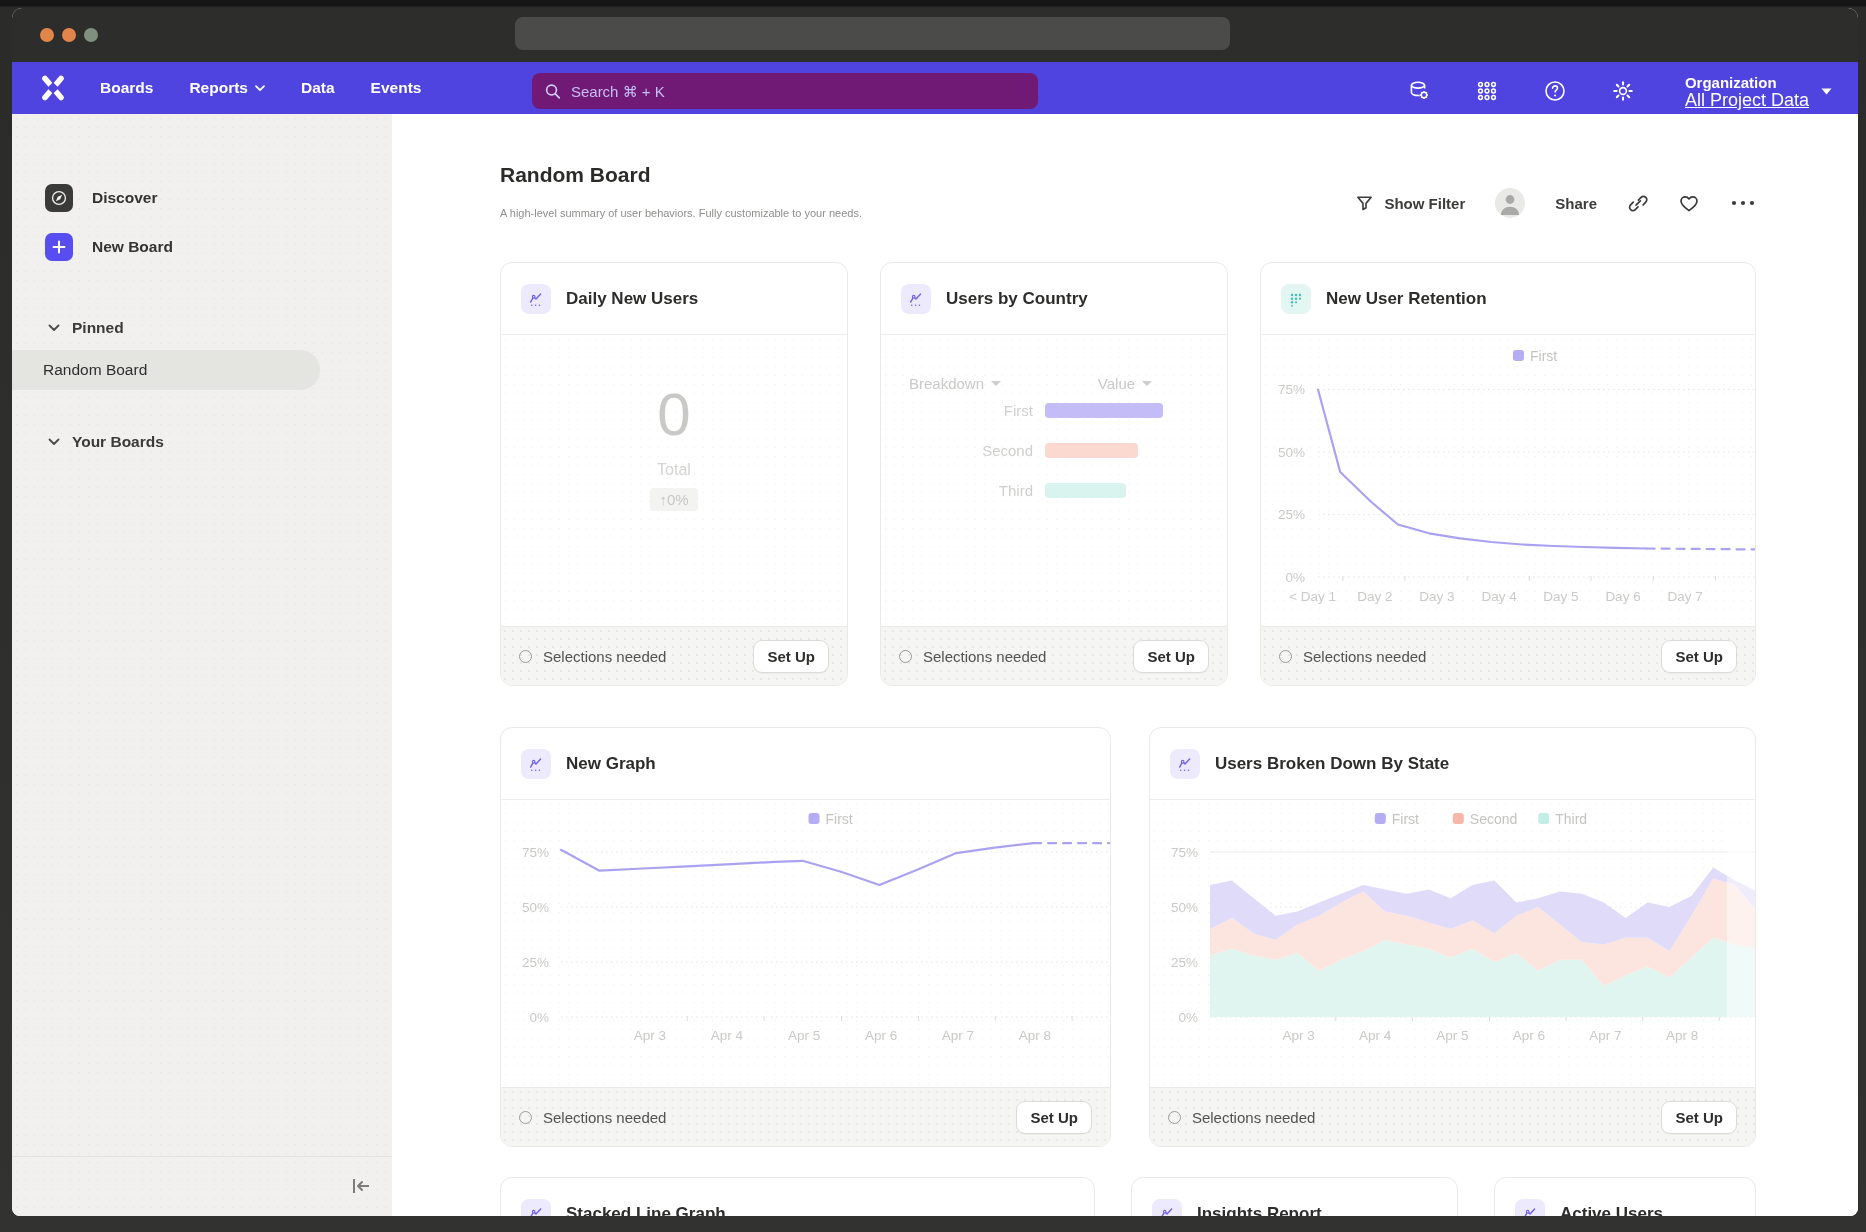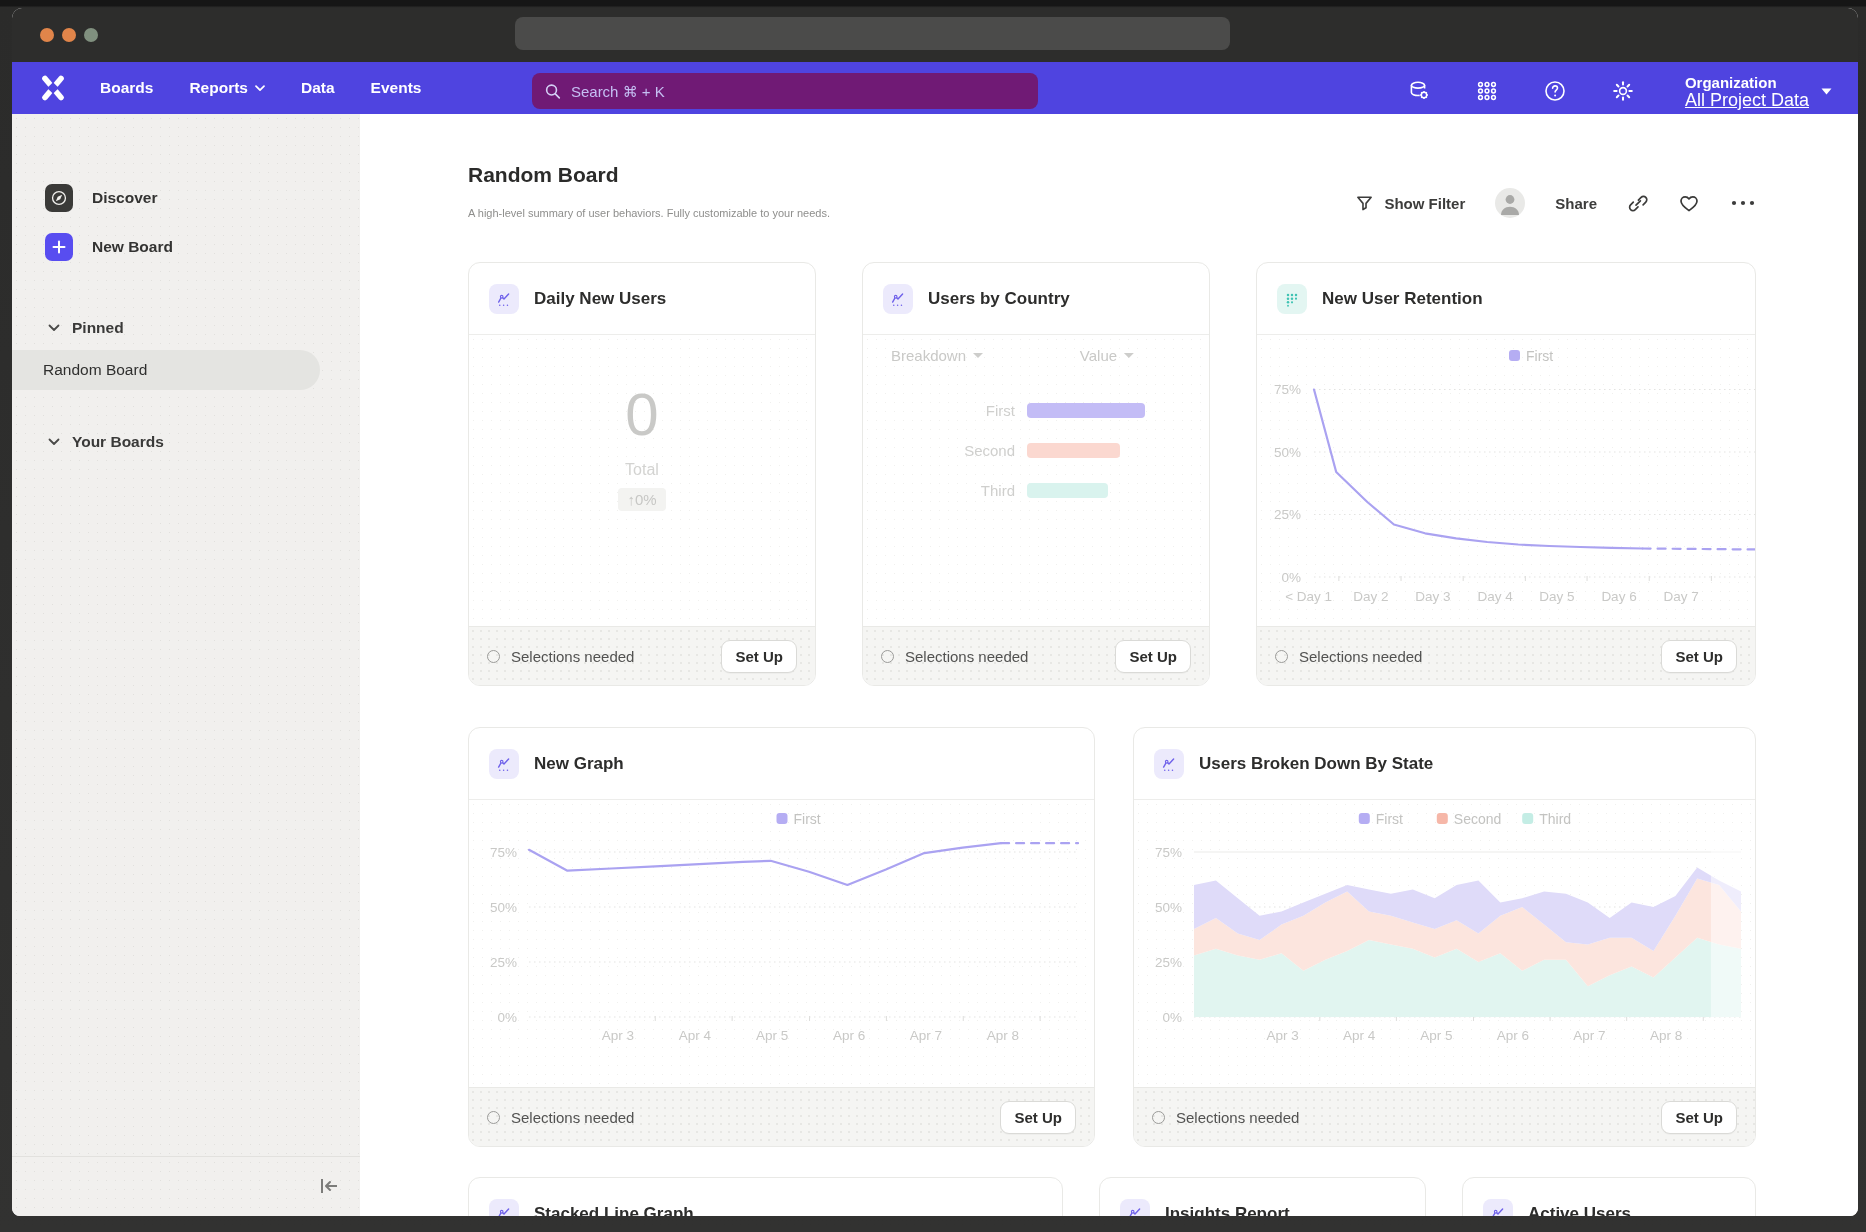--- a/index.html
+++ b/index.html
@@ -23,62 +23,62 @@
   .search input { background:transparent; border:none; outline:none; color:#e6e3fb; font-size:15px; width:100%; font-family:inherit; }
   .search input::placeholder { color:#c5bff3; }
   .nav-right { position:absolute; right:26px; top:0; height:58px; display:flex; align-items:center; gap:44px; }
   .nav-icon { width:24px; height:24px; cursor:pointer; }
   .org { display:flex; align-items:center; gap:12px; cursor:pointer; margin-left:6px; }
   .org-name { font-size:15px; font-weight:700; line-height:19px; }
   .org-sub { font-size:18px; font-weight:400; line-height:17px;text-decoration:underline; }
 
   
   .frame-body { flex:1; display:flex; min-height:0; }
-  .sidebar { width:348px; flex:none; background:#f1f0ee; background-image:radial-gradient(#e1e0dd 0.8px, transparent 0.8px); background-size:9px 9px; position:relative; }
+  .sidebar { width:380px; flex:none; background:#f1f0ee; background-image:radial-gradient(#e1e0dd 0.8px, transparent 0.8px); background-size:9px 9px; position:relative; }
   .side-item { height:40px; display:flex; align-items:center; gap:19px; padding-left:33px; cursor:pointer; }
   .side-item .sq { width:28px; height:28px; border-radius:7px; flex:none; display:flex; align-items:center; justify-content:center; }
   .side-label { font-size:15.5px; font-weight:600; color:#333332; }
   .side-section { height:34px; display:flex; align-items:center; gap:12px; padding-left:36px; cursor:pointer; color:#3a3a39; font-size:15.5px; font-weight:600; }
   .pill { height:40px; width:308px; background:#e4e4e1; border-radius:0 20px 20px 0; display:flex; align-items:center; padding-left:31px; font-size:15.5px; color:#2f2f2e; cursor:pointer; }
   .side-footer { position:absolute; bottom:0; left:0; right:0; height:60px; border-top:1px solid #e2e1de; }
   .collapse { position:absolute; right:18px; top:18px; cursor:pointer; }
 
   .main { flex:1; background:#fff; padding:46px 102px 0 108px; overflow:hidden; position:relative; }
 
   .board-header { display:flex; justify-content:space-between; }
   .board-title { font-size:21px; font-weight:700; color:#2b2b2a; line-height:30px; }
   .board-sub { margin-top:12px; font-size:11px; color:#8e8e8c; line-height:22px; }
   .actions { display:flex; align-items:center; gap:30px; margin-top:26px; height:34px; }
   .action { display:flex; align-items:center; gap:10px; font-size:15px; font-weight:600; color:#3c3c3b; cursor:pointer; }
   .avatar { width:30px; height:30px; border-radius:50%; background:#e9e9e7; display:flex; align-items:flex-end; justify-content:center; overflow:hidden; cursor:pointer; }
 
   
   .row { display:flex; }
-  .row1 { margin-top:38px; gap:46px; height:424px;justify-content:space-between; }
+  .row1 { margin-top:38px; gap:32px; height:424px;justify-content:space-between; }
   .row2 { margin-top:41px; gap:38px; height:420px; }
   .row3 { margin-top:30px; gap:36px; height:200px; }
   .card { background:#fff; border:1px solid #e9e9e6; border-radius:12px; display:flex; flex-direction:column; overflow:hidden; }
   .card-head { height:72px; flex:none; display:flex; align-items:center; gap:15px; padding:0 20px; border-bottom:1px solid #ededeb; }
   .card-icon { width:30px; height:30px; border-radius:8px; background:#eceafc; flex:none; display:flex; align-items:center; justify-content:center; }
   .card-icon.teal { background:#e3f6f2; }
   .card-title { font-size:17px; font-weight:700; color:#2d2d2c; }
   .card-body { flex:1; position:relative; background-image:radial-gradient(#f0f0ee 0.8px, transparent 0.8px); background-size:9px 9px; }
   .card-foot { height:59px; flex:none; background:#f5f5f3; background-image:radial-gradient(#e7e7e4 0.8px, transparent 0.8px); background-size:8px 8px; border-top:1px solid #e9e9e6; display:flex; align-items:center; justify-content:space-between; padding:0 18px; }
   .status { display:flex; align-items:center; gap:11px; font-size:15px; color:#525251; }
   .status .ring { width:13px; height:13px; border:1.5px solid #9b9b99; border-radius:50%; }
   .setup-btn { background:#fff; border:1px solid #dadad7; border-radius:9px; padding:7px 13px; font-size:15px; font-weight:700; color:#2e2e2d; cursor:pointer; font-family:inherit; box-shadow:0 1px 1px rgba(0,0,0,0.03); }
 
   
   .big-num-wrap { position:absolute; left:0; right:0; top:48px; display:flex; flex-direction:column; align-items:center; }
   .big-num { font-size:60px; color:#c9c9c7; font-weight:400; line-height:64px; }
   .big-label { margin-top:14px; font-size:16px; color:#d3d3d1; }
   .delta-badge { margin-top:9px; background:#f3f3f1; color:#c7c7c5; border-radius:4px; padding:3px 9px; font-size:15px; }
 
   
-  .uc-head { position:absolute; top:12px; transform:translateX(-50%); font-size:15px; color:#c9c9c7; display:flex; align-items:center; gap:7px; cursor:pointer; }
+  .uc-head { position:absolute; top:40px; transform:translateX(-50%); font-size:15px; color:#c9c9c7; display:flex; align-items:center; gap:7px; cursor:pointer; }
   .uc-caret { width:0; height:0; border-left:5px solid transparent; border-right:5px solid transparent; border-top:5px solid #cdcdcb; }
   .uc-row { position:absolute; left:0; display:flex; align-items:center; height:20px; }
   .uc-label { width:152px; text-align:right; font-size:15px; color:#cfcfcd; }
   .uc-bar { height:15px; border-radius:4px; margin-left:12px; }
   .tex0 { background-image:radial-gradient(#aca2f0 0.9px, transparent 0.9px); background-size:4.5px 4.5px; }
   .tex2 { background-image:radial-gradient(#93e0d2 0.9px, transparent 0.9px); background-size:4.5px 4.5px; }
 
   
   svg.chart { position:absolute; left:0; top:0; }
   svg.chart text { font-family:"Liberation Sans","DejaVu Sans",sans-serif; }

